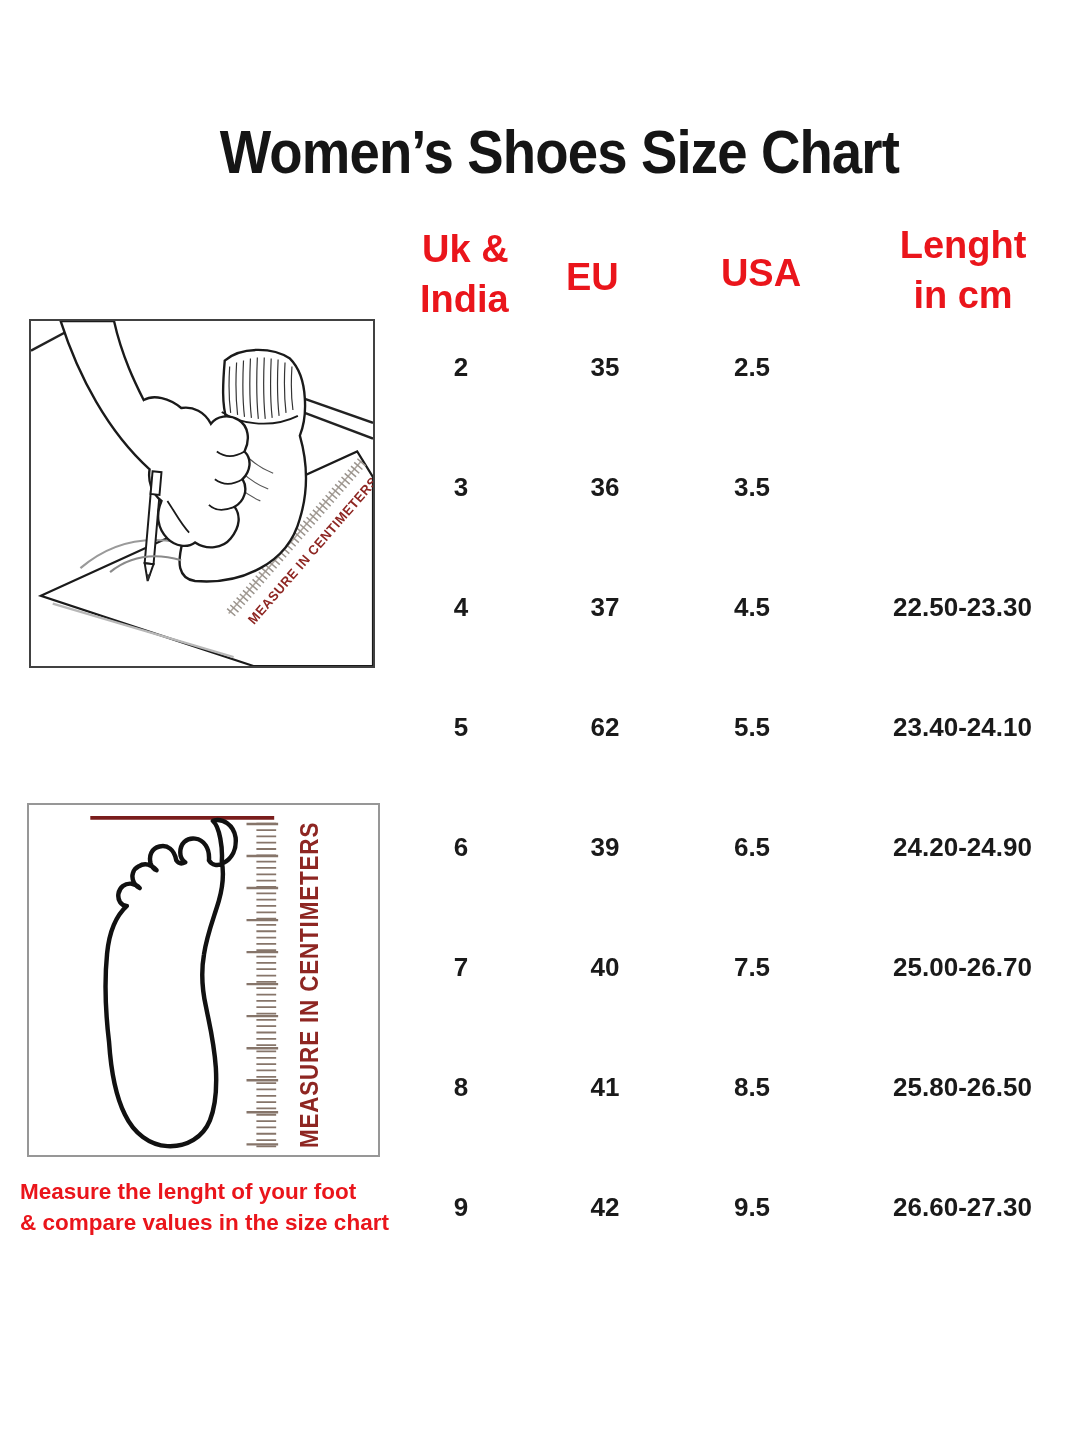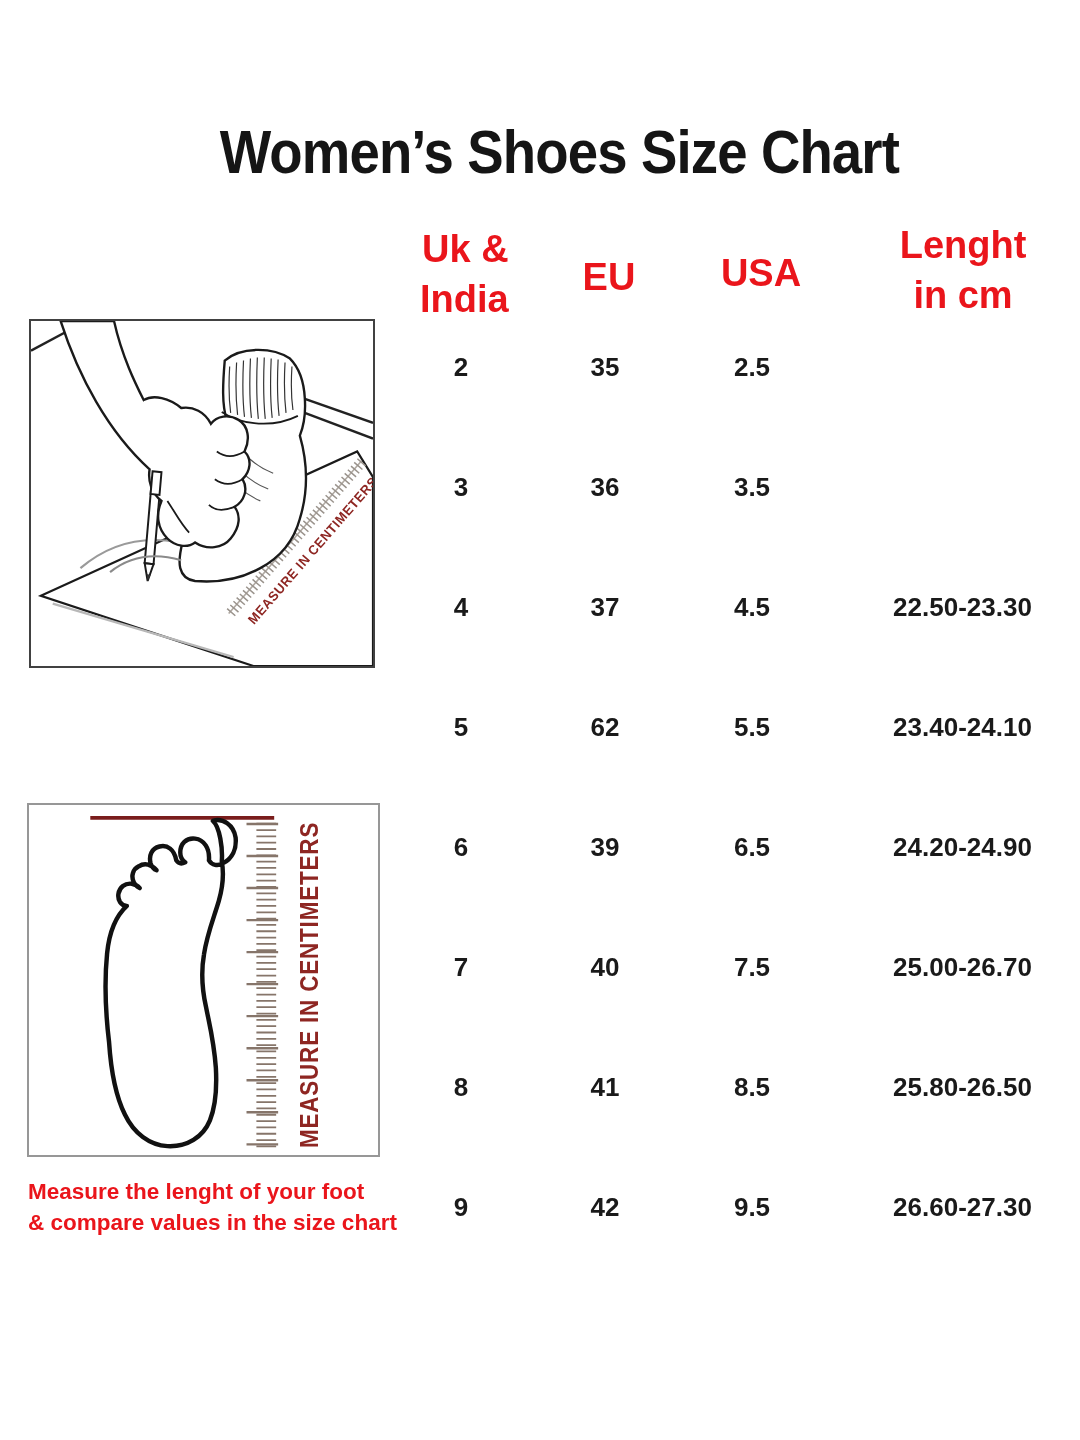--- a/index.html
+++ b/index.html
@@ -7,41 +7,41 @@
         font-family:"Liberation Sans","DejaVu Sans",sans-serif;}
 
   
   .page-title{position:absolute;left:0;right:0;top:116px;text-align:center;
     font-size:62px;font-weight:bold;color:#151515;letter-spacing:-1px;
     transform:scaleX(0.88) translateX(22px);transform-origin:center;white-space:nowrap;}
 
   
   .hdr{position:absolute;color:#ea151b;font-weight:bold;font-size:38px;line-height:50px;}
   .hdr-uk{left:420px;top:224px;text-align:right;}
-  .hdr-eu{left:566px;top:252px;width:86px;text-align:center;}
+  .hdr-eu{left:566px;top:252px;width:86px;}
   .hdr-usa{left:708px;top:248px;width:106px;text-align:center;}
   .hdr-len{left:876px;top:220px;width:174px;text-align:center;}
 
   
   .rows{position:absolute;left:400px;top:307px;width:660px;}
   .row{position:relative;height:120px;}
   .cell{position:absolute;top:50%;transform:translateY(-50%);
     font-size:26px;font-weight:bold;color:#1a1a1a;text-align:center;white-space:nowrap;}
   .cell.uk{left:0;width:122px;}
   .cell.eu{left:145px;width:120px;}
   .cell.usa{left:288px;width:128px;}
   .cell.len{left:455px;width:215px;}
 
   
   .illus{position:absolute;box-sizing:border-box;background:#fff;}
   .illus-trace{left:29px;top:319px;width:346px;height:349px;border:2px solid #414141;}
   .illus-foot{left:27px;top:803px;width:353px;height:354px;border:2px solid #979797;}
 
   
-  .caption{position:absolute;left:28px;top:1176px;color:#ea151b;font-weight:bold;
+  .caption{position:absolute;left:20px;top:1176px;color:#ea151b;font-weight:bold;
     font-size:22.5px;line-height:31px;white-space:nowrap;}
 </style>
 </head>
 <body>
 
 <div id="page">
 
   <div class="page-title">Women’s Shoes Size Chart</div>
 
   <div class="hdr hdr-uk">

